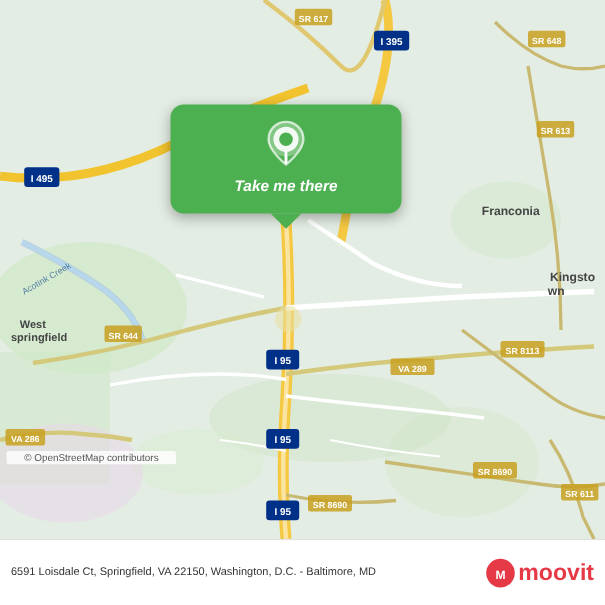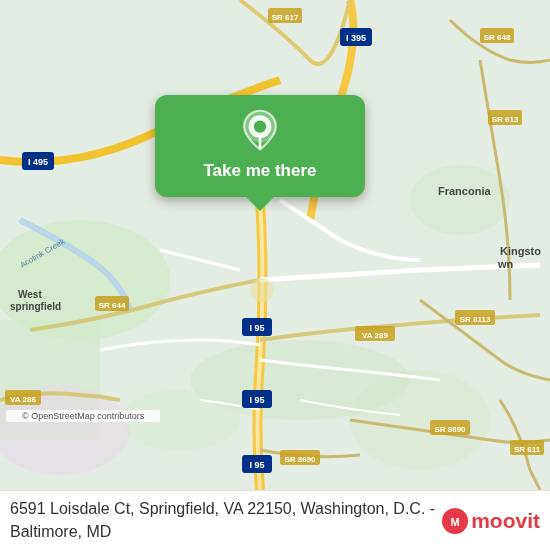--- a/index.html
+++ b/index.html
@@ -42,23 +42,24 @@
     }
 
     #popup-pin {
       width: 44px;
       height: 44px;
       margin-bottom: 8px;
     }
 
     #popup-label {
       color: white;
-      font-size: 17px;
+      font-size: 14px;
       font-weight: bold;
       line-height: 1.2;
+      font-style: italic;
     }
 
     
     #popup::after {
       content: '';
       position: absolute;
       bottom: -14px;
       left: 50%;
       transform: translateX(-50%);
       border-left: 14px solid transparent;
@@ -72,21 +73,21 @@
       height: 60px;
       background: white;
       display: flex;
       align-items: center;
       padding: 0 10px;
       border-top: 1px solid #e0e0e0;
       position: relative;
     }
 
     #address-text {
-      font-size: 16px;
+      font-size: 10px;
       color: #333;
       line-height: 1.4;
       flex: 1;
     }
 
     #moovit-logo {
       display: flex;
       align-items: center;
       gap: 2px;
       flex-shrink: 0;

